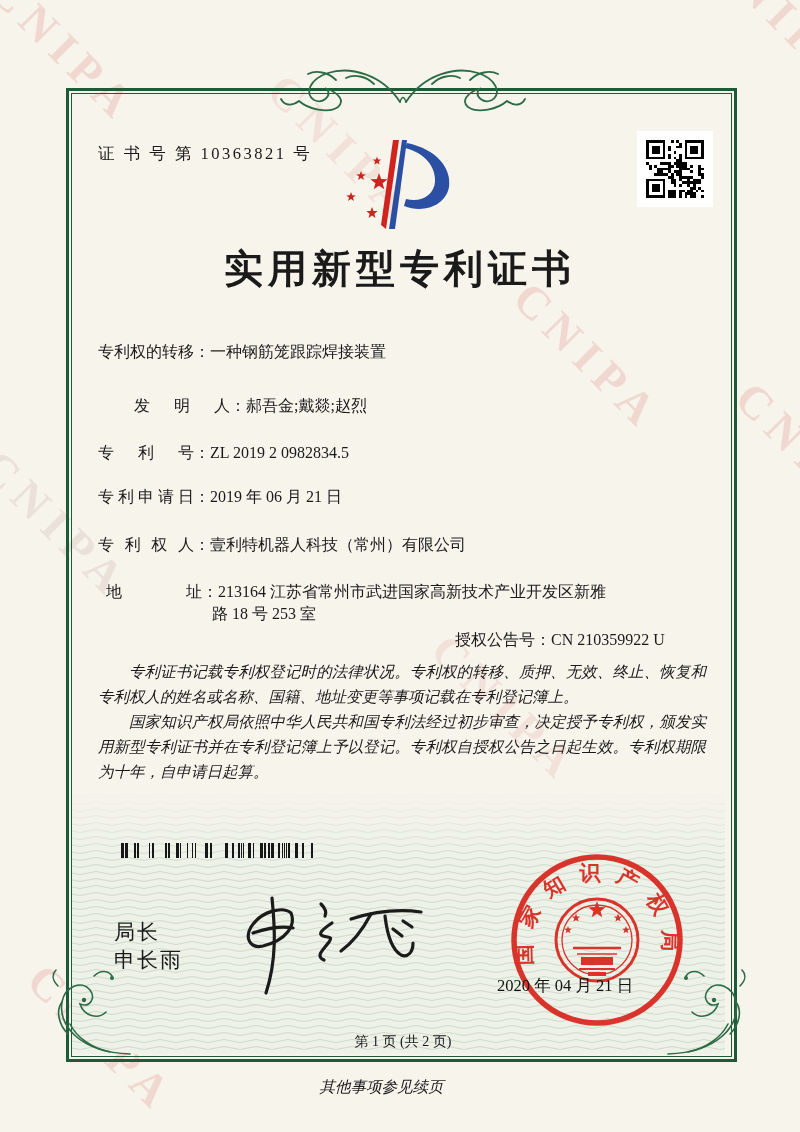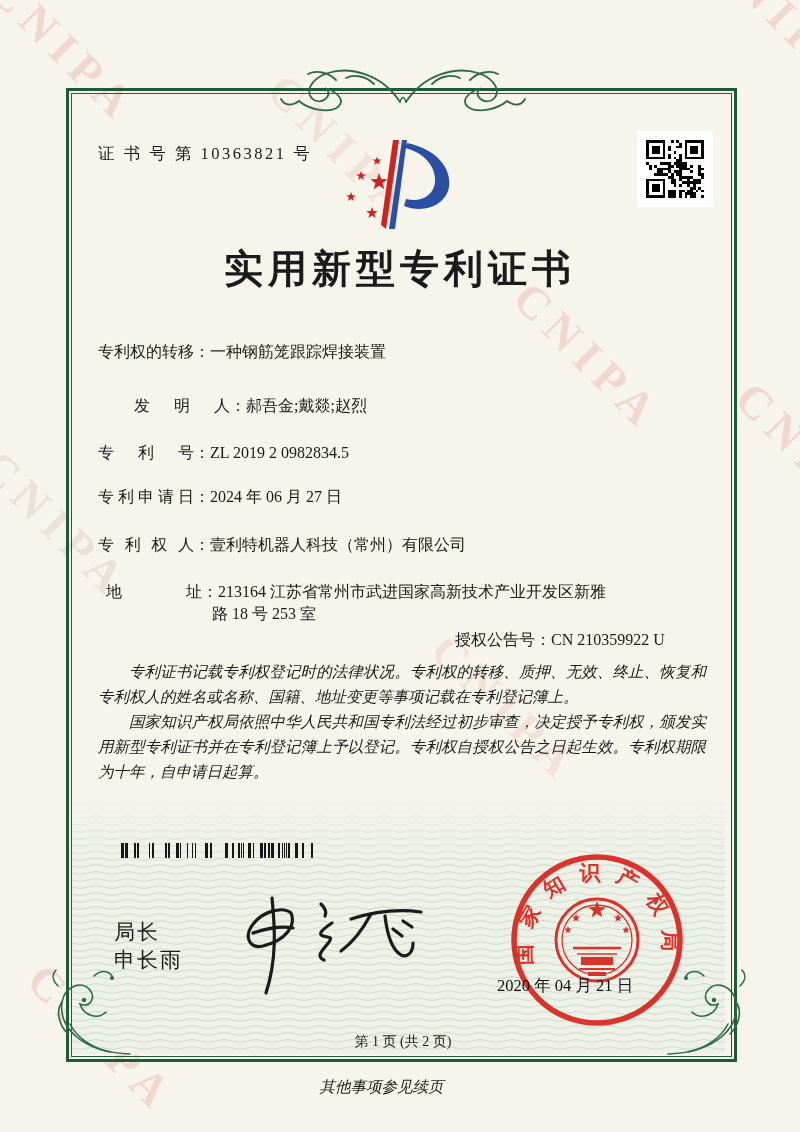--- a/index.html
+++ b/index.html
@@ -397,21 +397,21 @@
   <div class="row" style="top:342px;">
     <span class="flabel">专利权的转移</span><span class="fcolon">：</span><span class="fvalue">一种钢筋笼跟踪焊接装置</span>
   </div>
   <div class="row" style="top:396px;margin-left:36px;">
     <span class="flabel">发明人</span><span class="fcolon">：</span><span class="fvalue">郝吾金;戴燚;赵烈</span>
   </div>
   <div class="row" style="top:443px;">
     <span class="flabel">专利号</span><span class="fcolon">：</span><span class="fvalue">ZL 2019 2 0982834.5</span>
   </div>
   <div class="row" style="top:487px;">
-    <span class="flabel">专利申请日</span><span class="fcolon">：</span><span class="fvalue">2024 年 06 月 27 日</span>
+    <span class="flabel">专利申请日</span><span class="fcolon">：</span><span class="fvalue">2019 年 06 月 21 日</span>
   </div>
   <div class="row" style="top:535px;">
     <span class="flabel">专利权人</span><span class="fcolon">：</span><span class="fvalue">壹利特机器人科技（常州）有限公司</span>
   </div>
   <div class="row" style="top:582px;margin-left:8px;">
     <span class="flabel">地址</span><span class="fcolon">：</span><span class="fvalue">213164 江苏省常州市武进国家高新技术产业开发区新雅</span>
   </div>
   <div class="row" style="top:604px; left:212px;">
     <span>路 18 号 253 室</span>
   </div>

